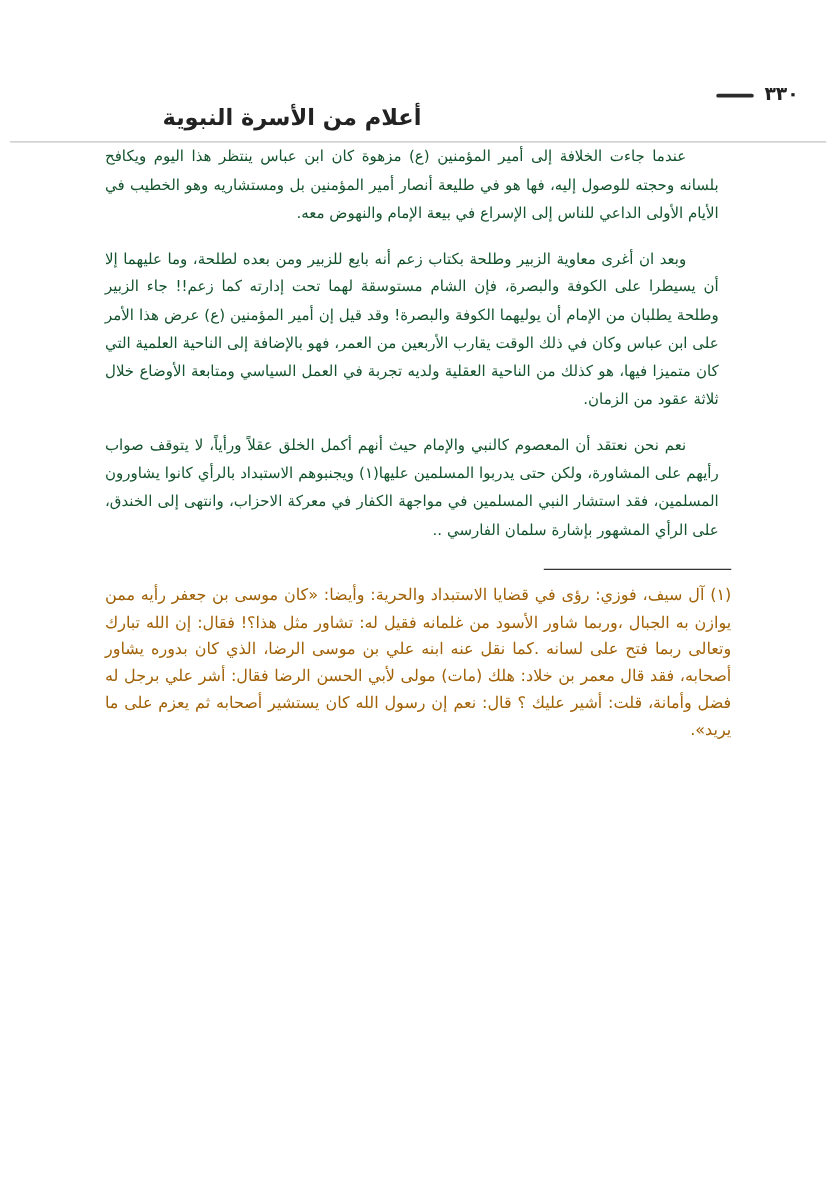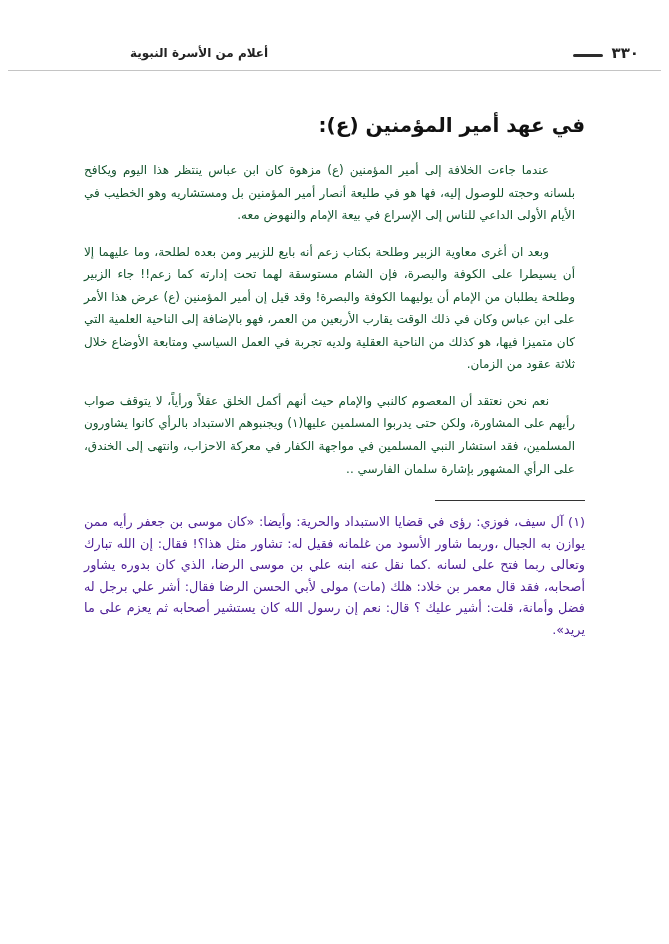--- a/index.html
+++ b/index.html
@@ -17,24 +17,25 @@
     font-family: "DejaVu Sans", sans-serif;
     overflow: hidden;
   }
   .page-header {
     display: flex;
     align-items: center;
     justify-content: space-between;
     padding: 44px 30px 8px 130px;
   }
   .book-title {
-    font-size: 12px;
+    font-size: 18px;
     font-weight: bold;
     color: #222222;
     white-space: nowrap;
+    margin-top: 40px;
   }
   .page-num-group {
     display: flex;
     align-items: center;
     gap: 9px;
     justify-content: space-between;
   }
   .page-number {
     font-size: 15px;
     font-weight: bold;
@@ -72,41 +73,40 @@
   .footnote-sep {
     width: 150px;
     height: 0;
     border-top: 1.5px solid #333333;
     margin: 20px 0 10px 0; 
   }
   .footnote-text {
     font-size: 12.8px;
     line-height: 1.68;
     text-align: justify;
-    color: #4c1d95;
+    color: #a16207;
     margin: 0;
   }
 </style>
 </head>
 <body>
 
 <div class="page">
 
   <header class="page-header">
     <div class="page-num-group">
       <span class="page-number">٣٣٠</span>
       <span class="page-number-dash"></span>
     </div>
     <div class="book-title">أعلام من الأسرة النبوية</div>
   </header>
 
   <hr class="header-rule">
 
   <main>
-    <h2 class="section-heading">في عهد أمير المؤمنين (ع):</h2>
 
     <p class="body-para">عندما جاءت الخلافة إلى أمير المؤمنين (ع) مزهوة كان ابن عباس ينتظر هذا اليوم ويكافح بلسانه وحجته للوصول إليه، فها هو في طليعة أنصار أمير المؤمنين بل ومستشاريه وهو الخطيب في الأيام الأولى الداعي للناس إلى الإسراع في بيعة الإمام والنهوض معه.</p>
     <p class="body-para">وبعد ان أغرى معاوية الزبير وطلحة بكتاب زعم أنه بايع للزبير ومن بعده لطلحة، وما عليهما إلا أن يسيطرا على الكوفة والبصرة، فإن الشام مستوسقة لهما تحت إدارته كما زعم!! جاء الزبير وطلحة يطلبان من الإمام أن يوليهما الكوفة والبصرة! وقد قيل إن أمير المؤمنين (ع) عرض هذا الأمر على ابن عباس وكان في ذلك الوقت يقارب الأربعين من العمر، فهو بالإضافة إلى الناحية العلمية التي كان متميزا فيها، هو كذلك من الناحية العقلية ولديه تجربة في العمل السياسي ومتابعة الأوضاع خلال ثلاثة عقود من الزمان.</p>
     <p class="body-para">نعم نحن نعتقد أن المعصوم كالنبي والإمام حيث أنهم أكمل الخلق عقلاً ورأياً، لا يتوقف صواب رأيهم على المشاورة، ولكن حتى يدربوا المسلمين عليها(١) ويجنبوهم الاستبداد بالرأي كانوا يشاورون المسلمين، فقد استشار النبي المسلمين في مواجهة الكفار في معركة الاحزاب، وانتهى إلى الخندق، على الرأي المشهور بإشارة سلمان الفارسي ..</p>
 
     <div class="footnote-sep"></div>
     <p class="footnote-text">(١) آل سيف، فوزي: رؤى في قضايا الاستبداد والحرية: وأيضا: «كان موسى بن جعفر رأيه ممن يوازن به الجبال ،وربما شاور الأسود من غلمانه فقيل له: تشاور مثل هذا؟! فقال: إن الله تبارك وتعالى ربما فتح على لسانه .كما نقل عنه ابنه علي بن موسى الرضا، الذي كان بدوره يشاور أصحابه، فقد قال معمر بن خلاد: هلك (مات) مولى لأبي الحسن الرضا فقال: أشر علي برجل له فضل وأمانة، قلت: أشير عليك ؟ قال: نعم إن رسول الله كان يستشير أصحابه ثم يعزم على ما يريد».</p>
   </main>
 
 </div>

